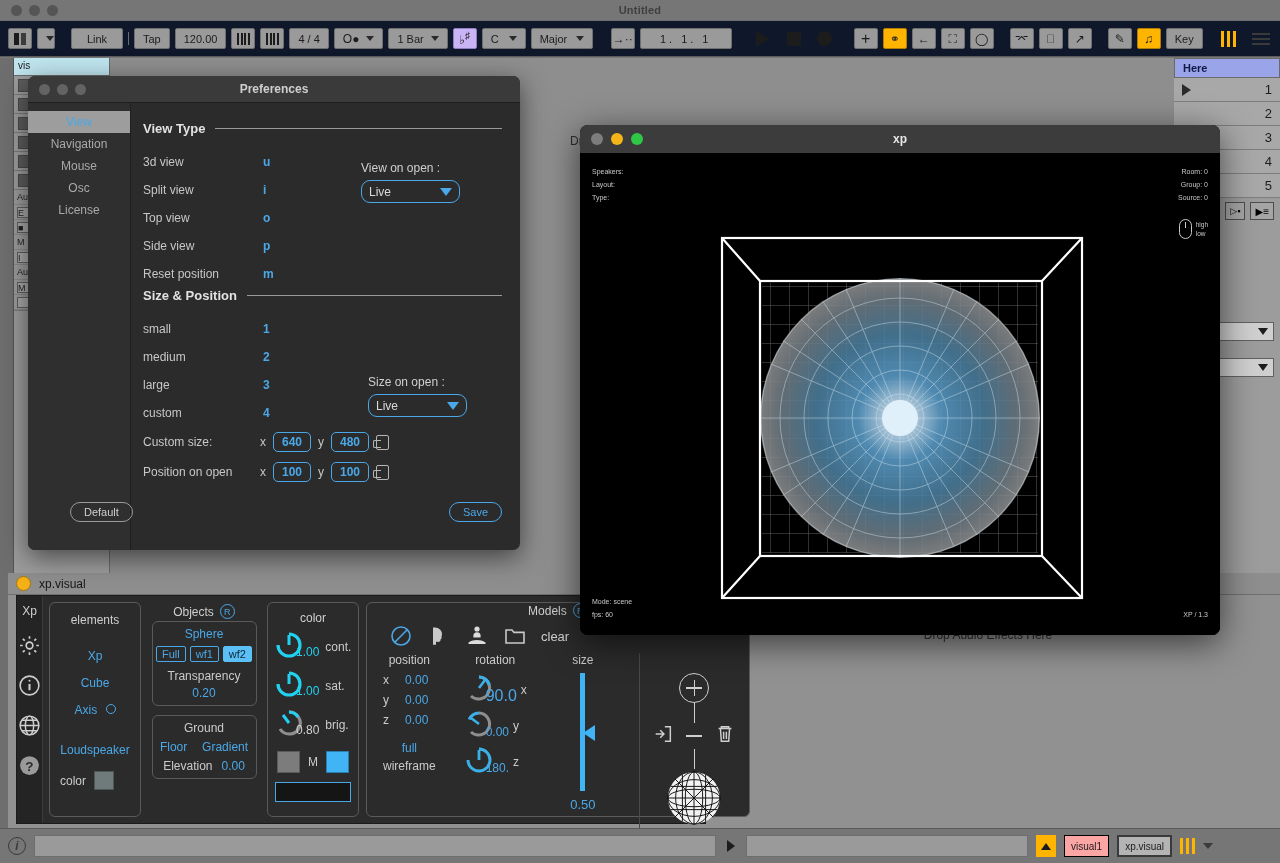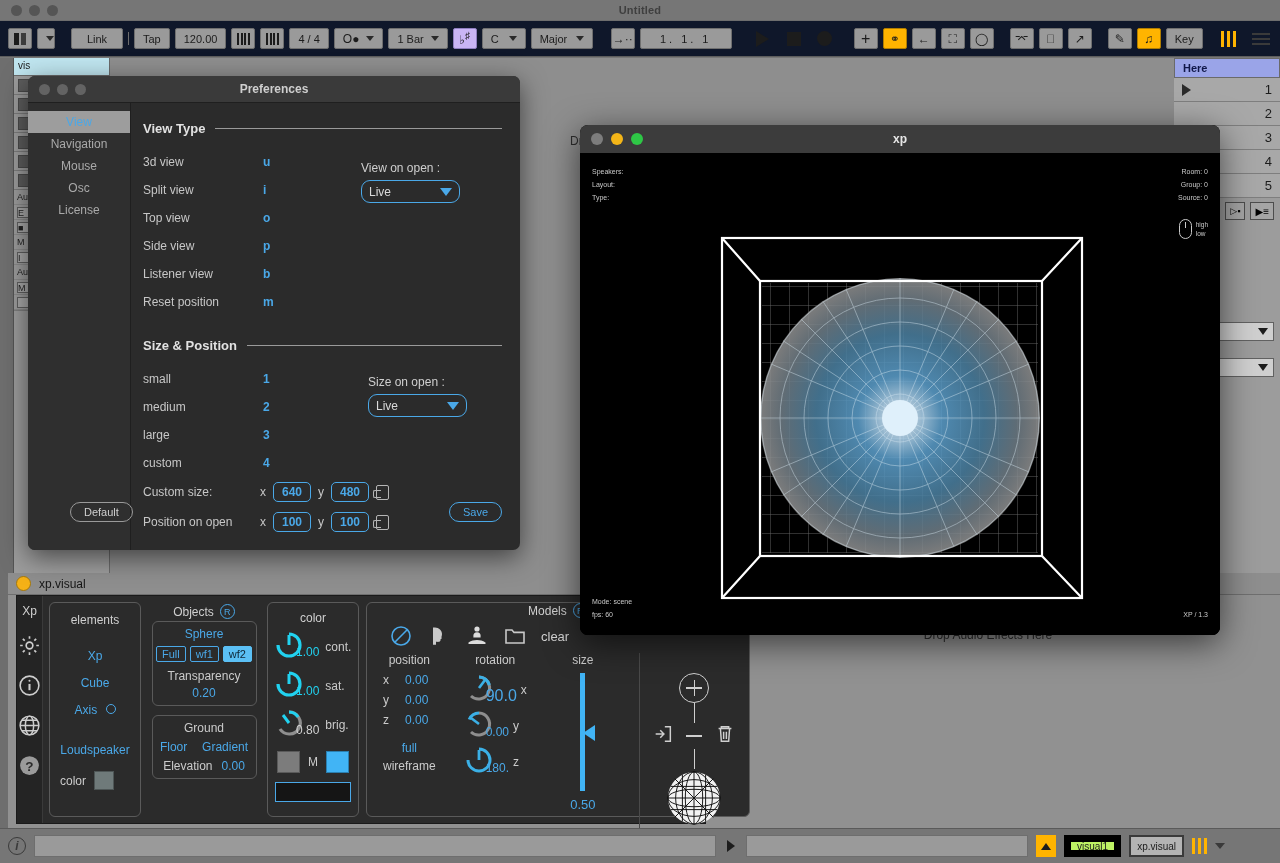--- a/index.html
+++ b/index.html
@@ -191,21 +191,21 @@
     background:#767676; border-top:1px solid #5a5a5a; display:flex;
     align-items:center; gap:8px; padding:0 8px; }
   .info-circle { width:18px; height:18px; border-radius:50%; border:1.5px solid #3a3a3a;
     color:#3a3a3a; font-size:12px; display:flex; align-items:center; justify-content:center;
     font-style:italic; font-weight:bold;}
   .status-field { height:22px; background:#9a9a9a; border:1px solid #6e6e6e; }
   .yellow-sq { width:20px; height:22px; background:#ffb400; display:flex;
     align-items:center; justify-content:center; }
   .yellow-sq .up { width:0;height:0;border-bottom:7px solid #1c1c1c;
      border-left:5px solid transparent;border-right:5px solid transparent; }
-  .pill { height:22px; background:#bef264; border:7px solid #000000;
+  .pill { height:22px; background:#fca5a5; border:1px solid #000000;
      display:flex; align-items:center; padding:0 6px; font-size:10px; color:#1c1c1c; }
   .pill.sel { border:2px solid #3a3a3a; background:#b4b4b4; }
 
   
   #prefs { position:absolute; left:28px; top:76px; width:492px; height:474px;
     background:#2b2b2b; border-radius:7px; box-shadow:0 7px 26px rgba(0,0,0,.55);
     overflow:hidden; }
   .prefs-tb { height:27px; background:#3a3a3a; display:flex; align-items:center;
     position:relative; border-bottom:1px solid #1f1f1f; }
   .prefs-tb .dot { background:#636363; }
@@ -816,29 +816,25 @@
         </div>
       <div class="kv">
           <span class="k">Top view</span>
           <span class="v">o</span>
         </div>
       <div class="kv">
           <span class="k">Side view</span>
           <span class="v">p</span>
         </div>
       <div class="kv">
-          <span class="k">Listener view</span>
-          <span class="v">b</span>
-        </div>
-      <div class="kv">
           <span class="k">Reset position</span>
           <span class="v">m</span>
         </div>
 
-      <div class="sect-head" style="margin-top:22px;">
+      <div class="sect-head" style="">
         <span>Size &amp;  Position</span>
         <span class="sect-rule"></span>
       </div>
 
       <div class="pref-right" style="top:272px; right:53px;">
         <div class="pref-lbl">Size on open :</div>
         <div class="pref-select">
           <span>Live</span>
           <span class="caret"></span>
         </div>

